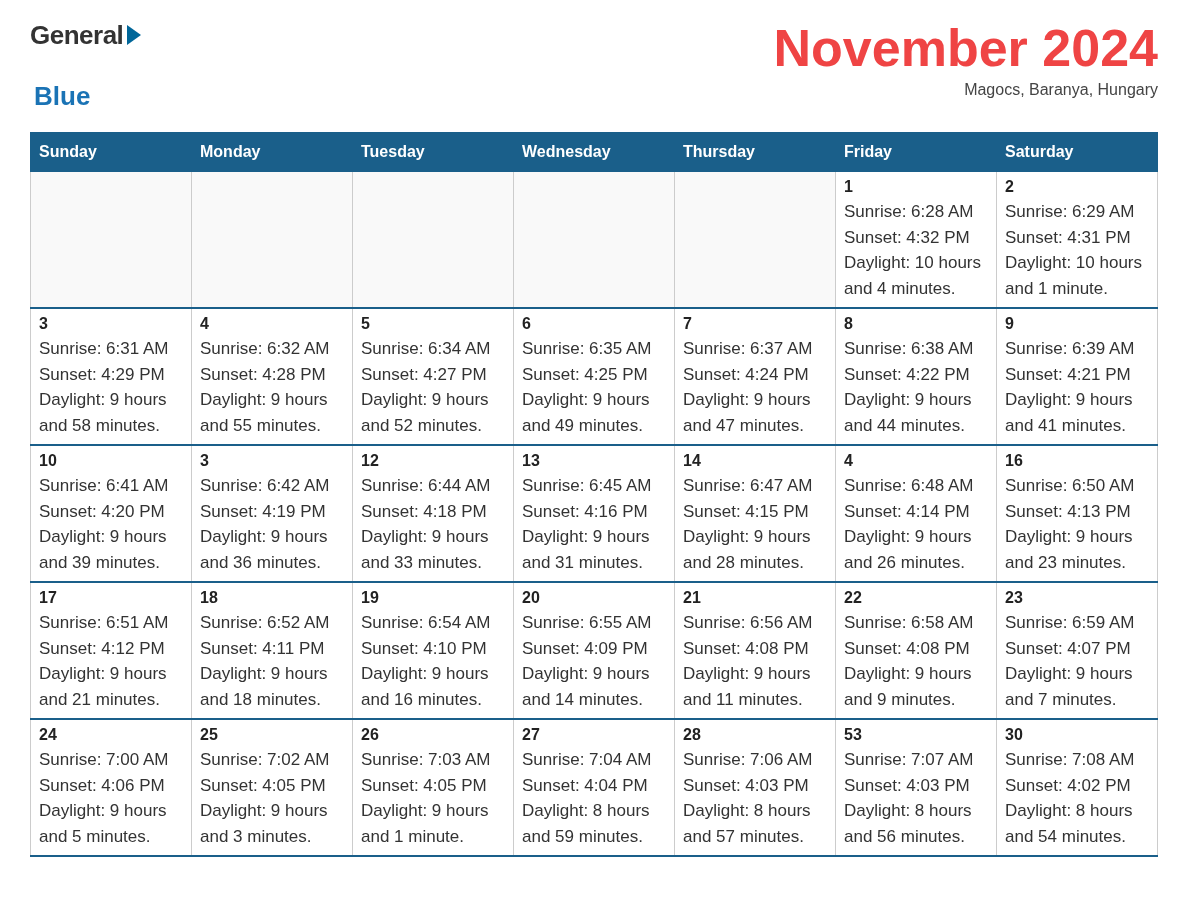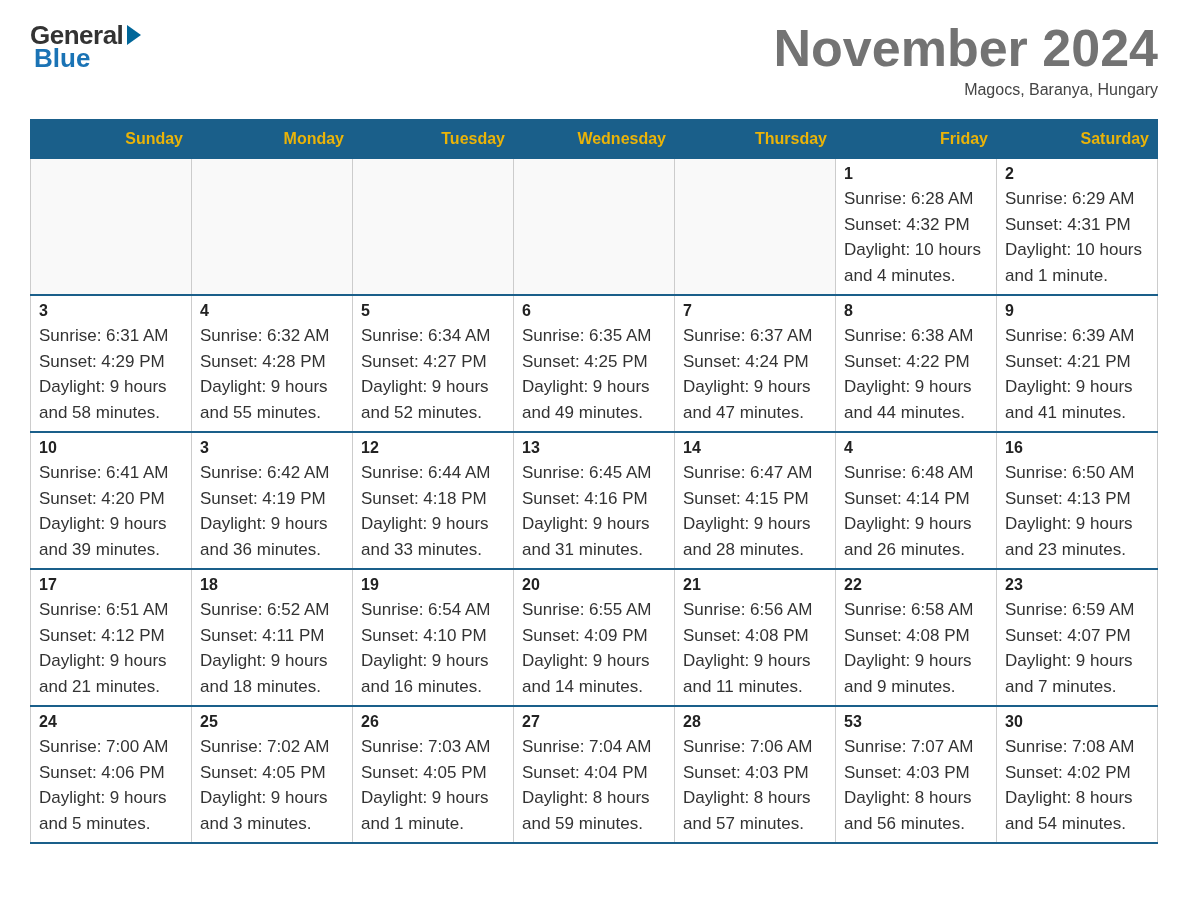--- a/index.html
+++ b/index.html
@@ -14,20 +14,21 @@
     .header {
       display: flex;
       justify-content: space-between;
       align-items: flex-start;
       margin-bottom: 20px;
     }
     .logo {
       display: flex;
       flex-direction: column;
       align-items: flex-start;
+      gap: 38px;
     }
     .logo-top {
       display: flex;
       align-items: center;
     }
     .logo-general {
       font-size: 26px;
       font-weight: bold;
       color: #333;
       letter-spacing: -0.5px;
@@ -47,40 +48,40 @@
       color: #1a73b5;
       margin-top: -8px;
       padding-left: 4px;
     }
     .title-block {
       text-align: right;
     }
     .month-title {
       font-size: 52px;
       font-weight: bold;
-      color: #737373;
+      color: #ef4444;
       line-height: 1.1;
     }
     .location {
       font-size: 16px;
       color: #444;
       margin-top: 4px;
     }
     table {
       width: 100%;
       border-collapse: collapse;
       table-layout: fixed;
     }
     thead tr th {
       background-color: #1a5f8a;
-      color: #eab308;
+      color: #ffffff;
       font-size: 16px;
       font-weight: bold;
       padding: 10px 8px;
-      text-align: right;
+      text-align: left;
       border: 1px solid #1a5f8a;
     }
     tbody tr td {
       vertical-align: top;
       padding: 6px 8px;
       border: 1px solid #ccc;
       font-size: 13px;
       color: #333;
       min-height: 90px;
       height: 120px;

